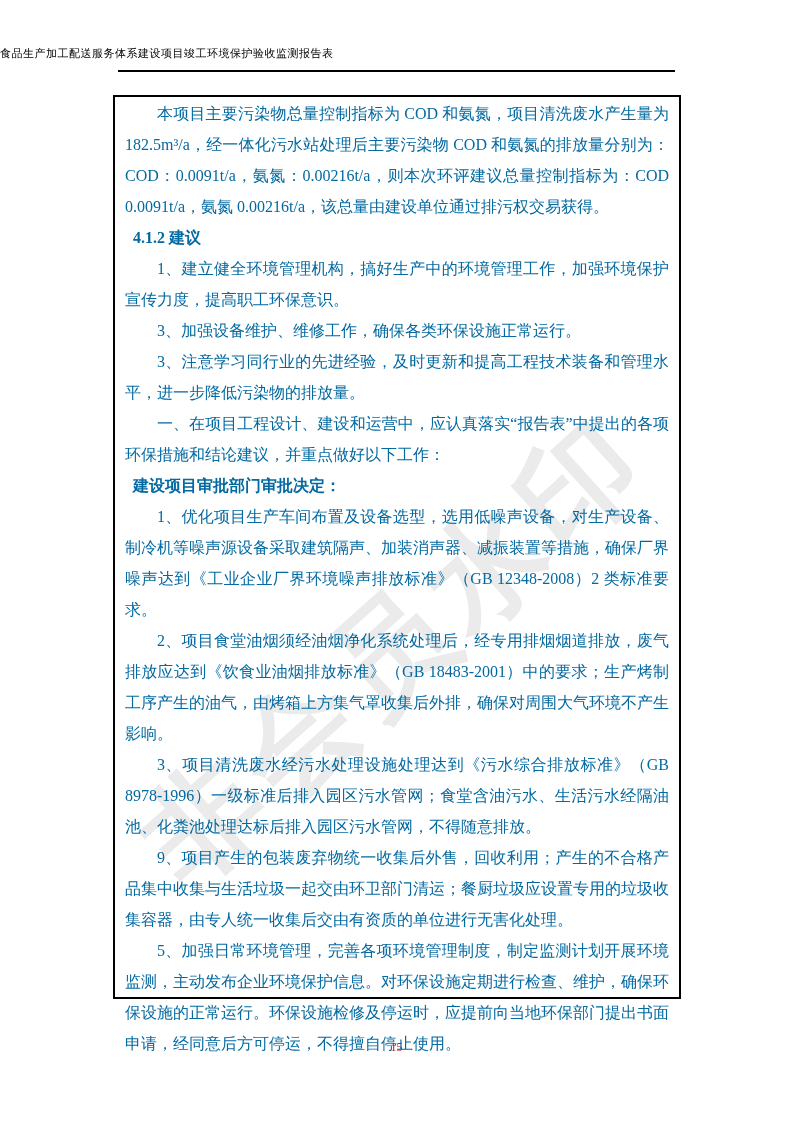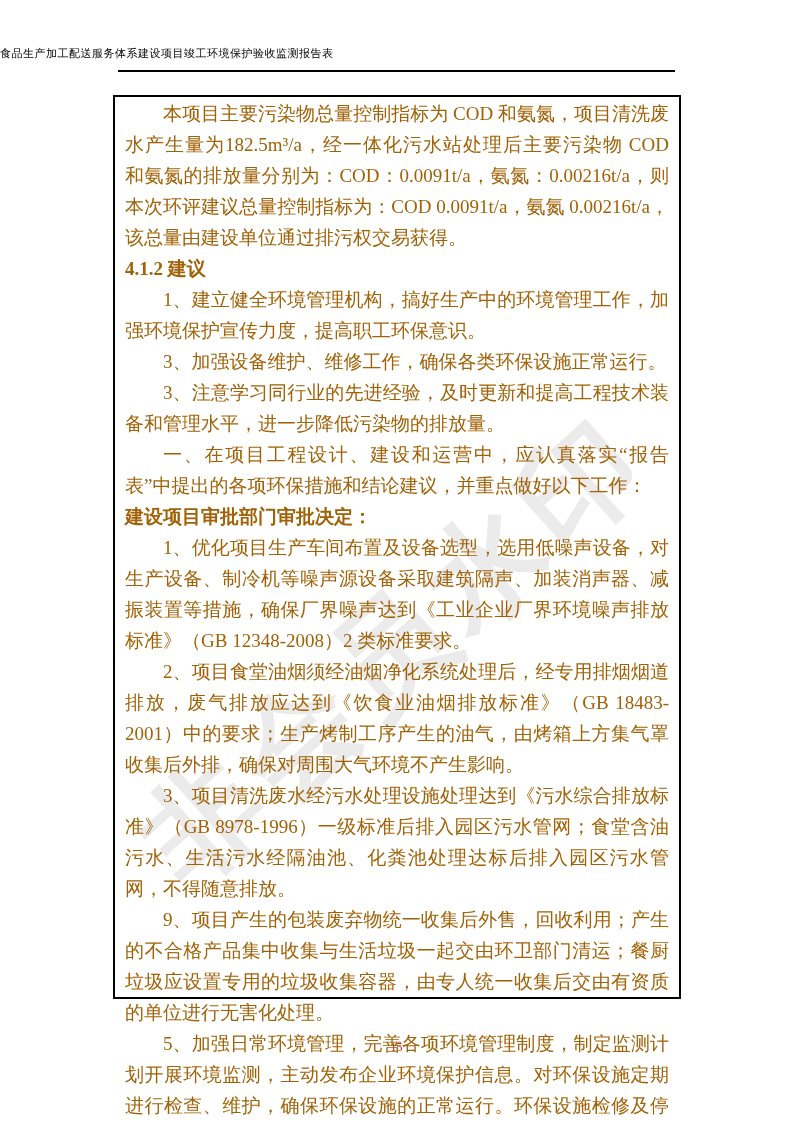--- a/index.html
+++ b/index.html
@@ -45,30 +45,31 @@
   .content-box {
     position:absolute;
     left:113px; top:95px;
     width:568px; height:904px;
     border:2px solid #000;
     padding:1px 10px 0 10px;
     z-index:1;
     background:transparent;
   }
   .para {
-    font-size:19px;
+    font-size:16px;
     line-height:31px;
     text-align:justify;
     text-indent:2em;
-    color:#a16207;
+    color:#0369a1;
   }
   .para.heading {
     font-weight:bold;
     text-indent:0;
     text-align:left;
+    margin-left:8px;
   }
   .footer-page-number {
     position:absolute;
     top:1040px; left:0; width:100%;
     text-align:center;
     font-size:12px;
     color:#b91c1c;
   }
 </style>
 </head>

